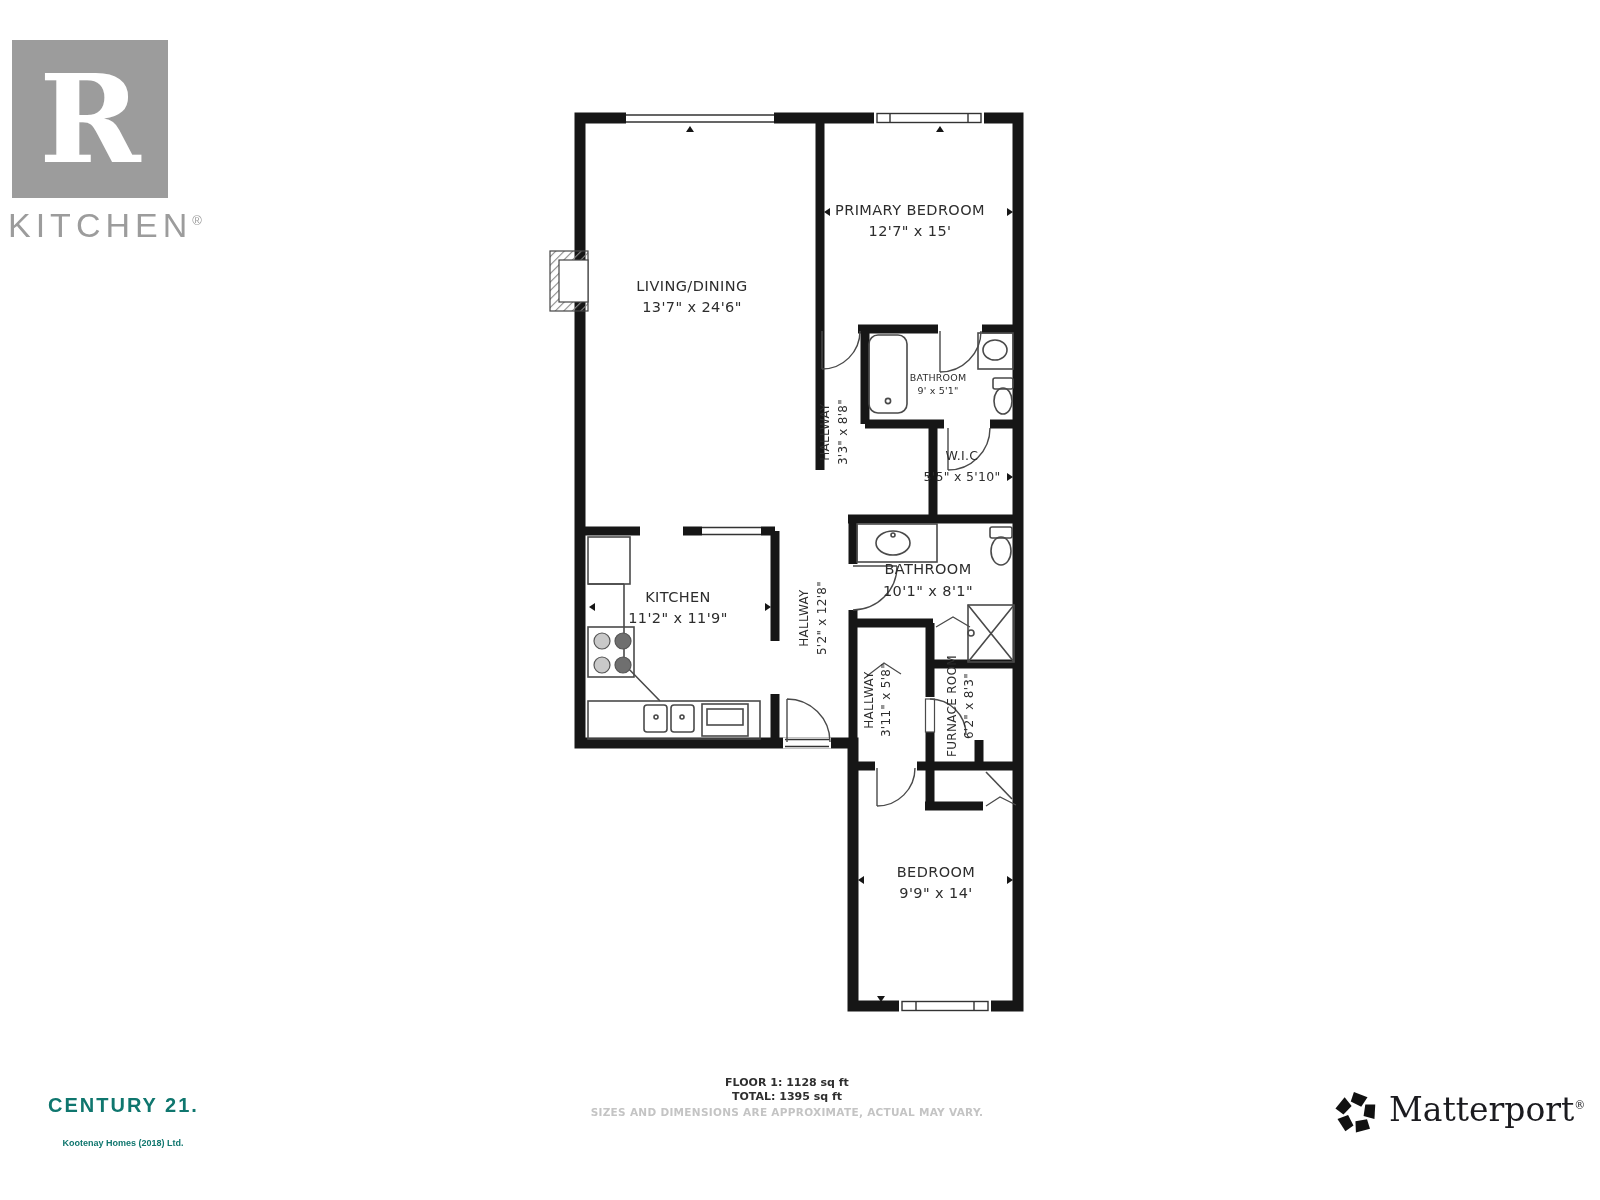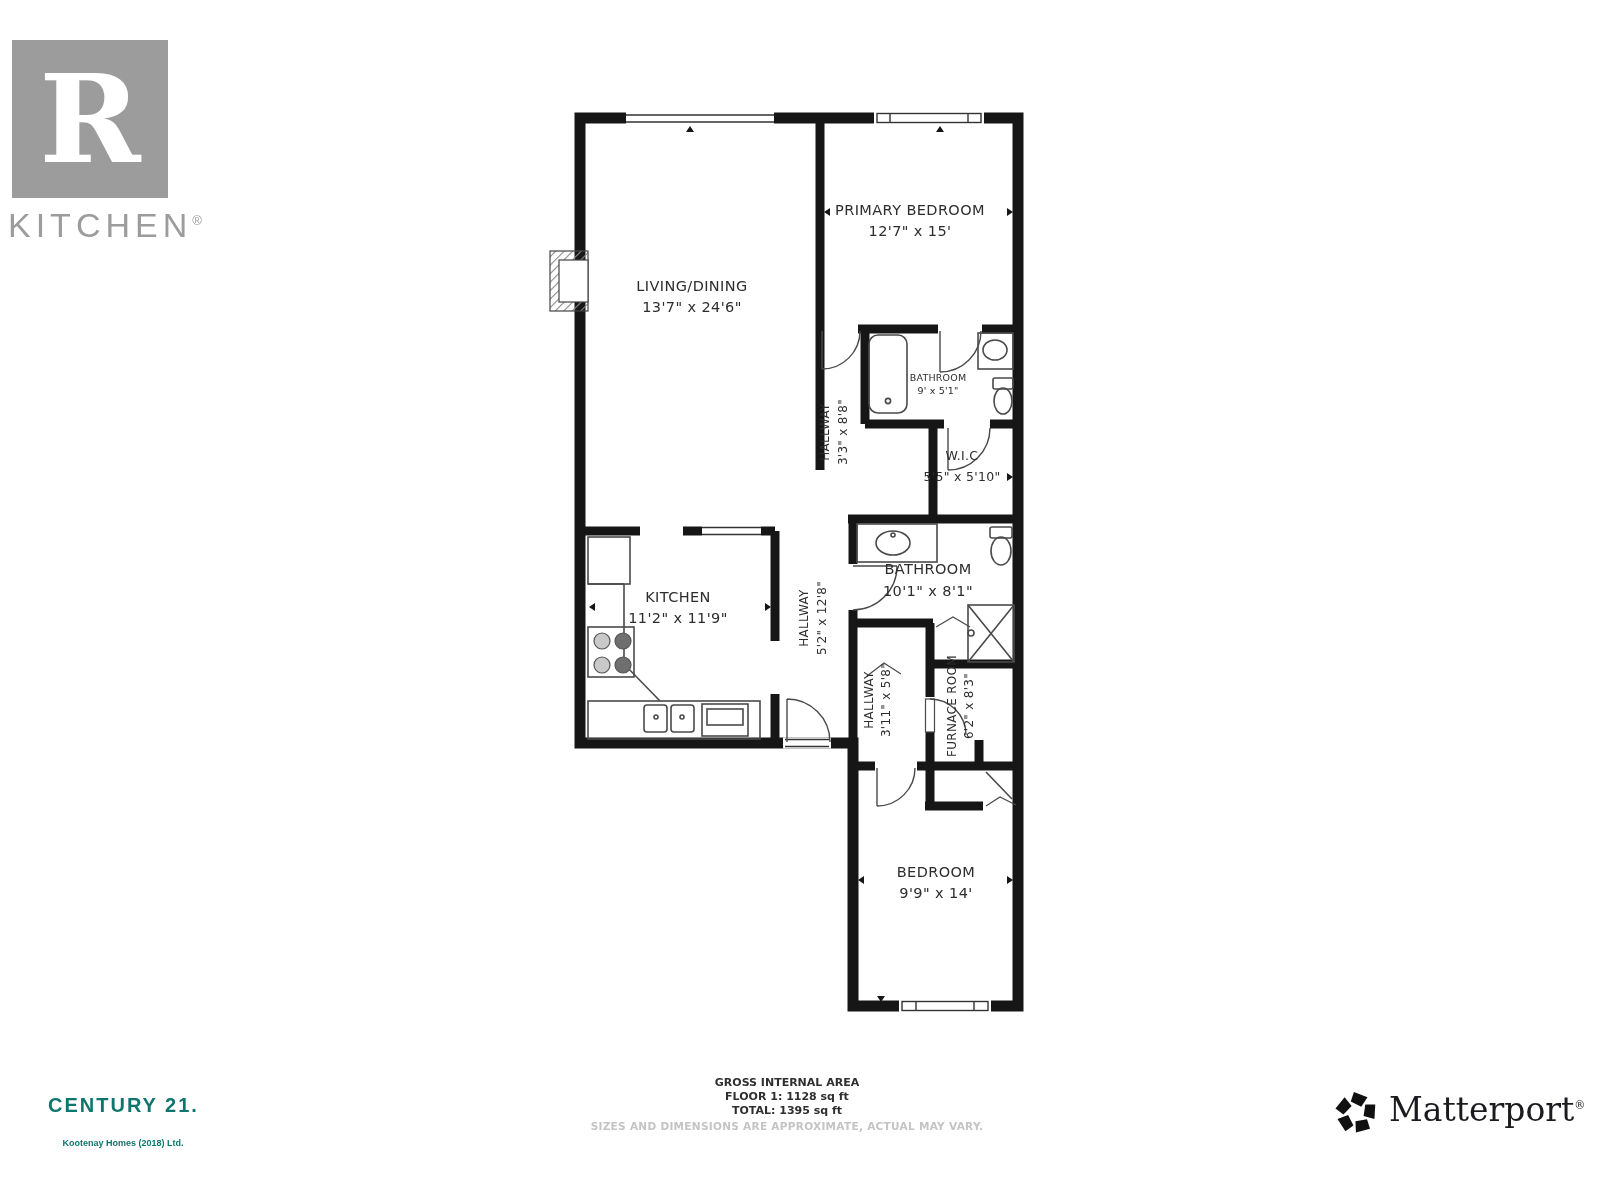--- a/index.html
+++ b/index.html
@@ -194,21 +194,20 @@
 
       <text class="lbl-r" x="956" y="706" transform="rotate(-90 956 706)">FURNACE ROOM</text>
       <text class="lbl-r" x="973" y="706" transform="rotate(-90 973 706)">6'2" x 8'3"</text>
 
       <text class="lbl" x="936" y="877">BEDROOM</text>
       <text class="lbl" x="936" y="898">9'9" x 14'</text>
     </g>
   </svg>
 
   <div id="footer">
-    <div>GROSS INTERNAL AREA</div>
     <div>FLOOR 1: 1128 sq ft</div>
     <div>TOTAL: 1395 sq ft</div>
     <div class="dim">SIZES AND DIMENSIONS ARE APPROXIMATE, ACTUAL MAY VARY.</div>
   </div>
 
   <div id="century">
     <div class="c21">CENTURY 21.</div>
     <div class="c21sub">Kootenay Homes (2018) Ltd.</div>
   </div>
 

